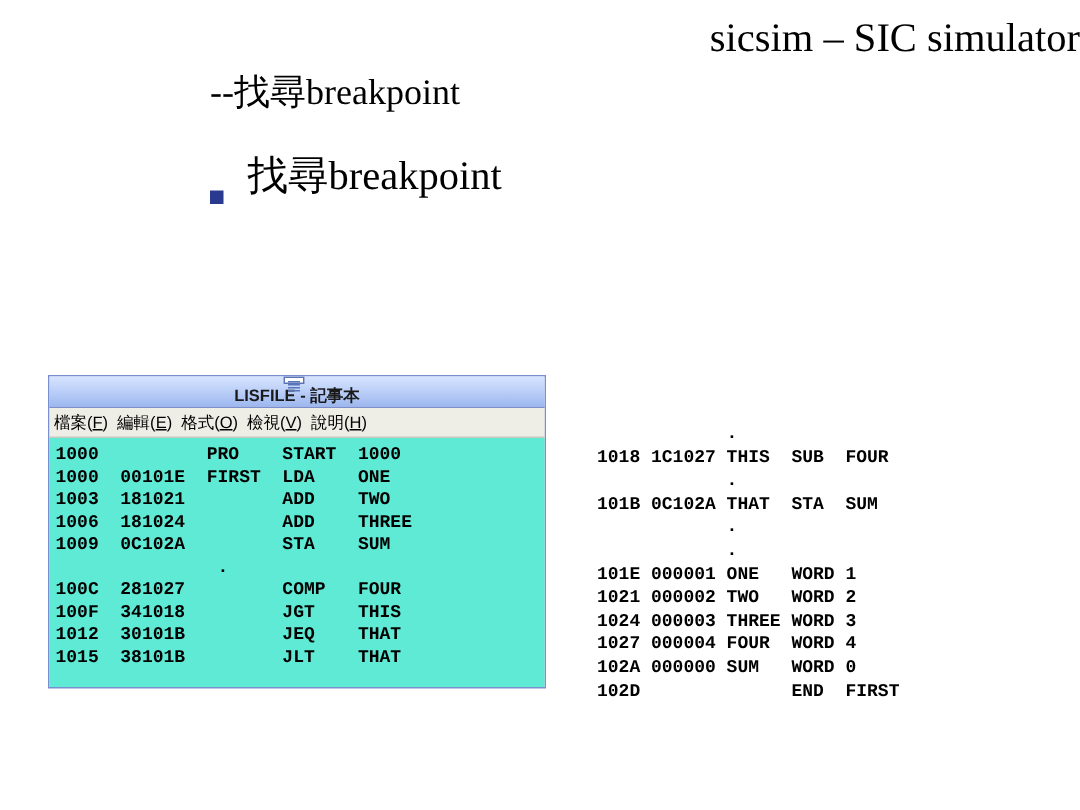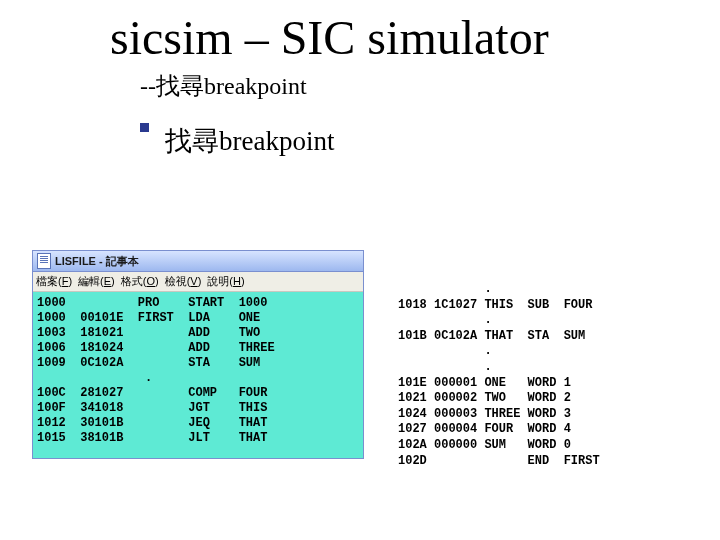--- a/index.html
+++ b/index.html
@@ -13,37 +13,38 @@
     overflow: hidden;
   }
   .slide {
     position: relative;
     width: 720px;
     height: 540px;
     padding: 10px 0 0 0;
     box-sizing: border-box;
   }
   .title {
-    font-size: 48px;
+    font-size: 27px;
     line-height: 1.15;
-    margin: 0 0 14px 110px;
+    margin: 0 0 14px 49px;
+    text-align: right;
   }
   .subtitle {
     font-size: 24px;
     line-height: 1.15;
     margin: -6px 0 22px 140px;
   }
   .bullets {
     margin: 0 0 18px 140px;
     font-size: 27px;
     line-height: 1.4;
   }
   .bullet {
     display: flex;
-    align-items: flex-start;
+    align-items: flex-end;
   }
   .sq {
     display: inline-block;
     width: 9px;
     height: 9px;
     background: #2a3a8f;
     margin-right: 16px;
   }
   .notepad {
     position: absolute;
@@ -56,20 +57,21 @@
   .np-titlebar {
     background: linear-gradient(#d7e4ff, #9db8ef);
     height: 20px;
     display: flex;
     align-items: center;
     padding: 0 4px;
     font-size: 11px;
     font-weight: bold;
     color: #1a1a1a;
     border-bottom: 1px solid #7a8fcf;
+    flex-direction: column;
   }
   .np-icon {
     width: 12px;
     height: 14px;
     background: #fff;
     border: 1px solid #5a74b8;
     margin-right: 4px;
     position: relative;
   }
   .np-icon::before {

